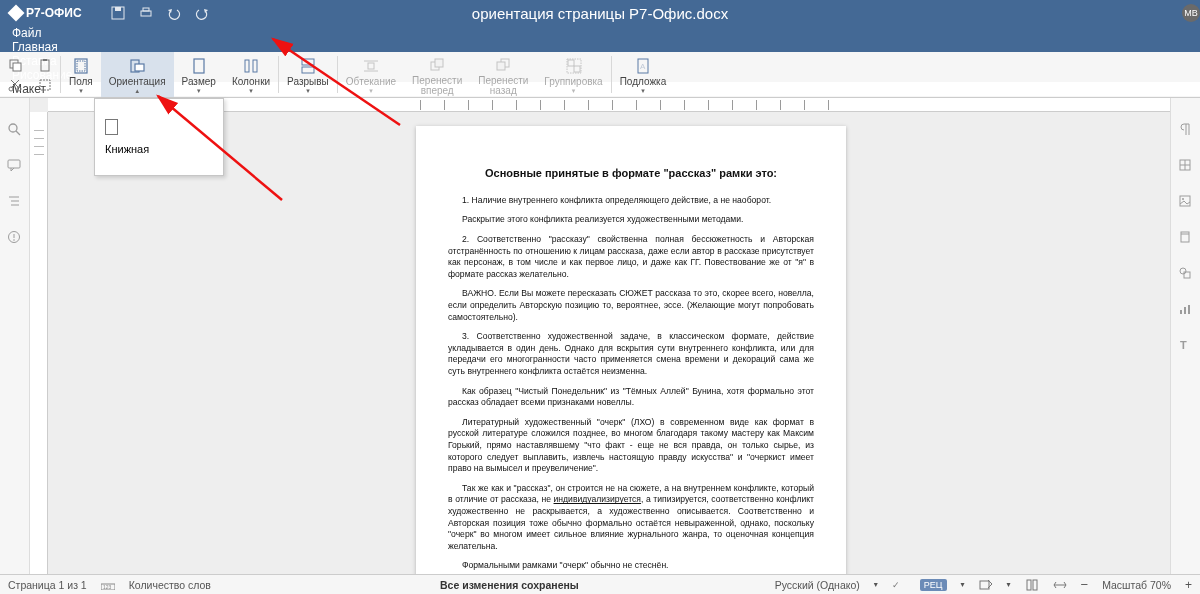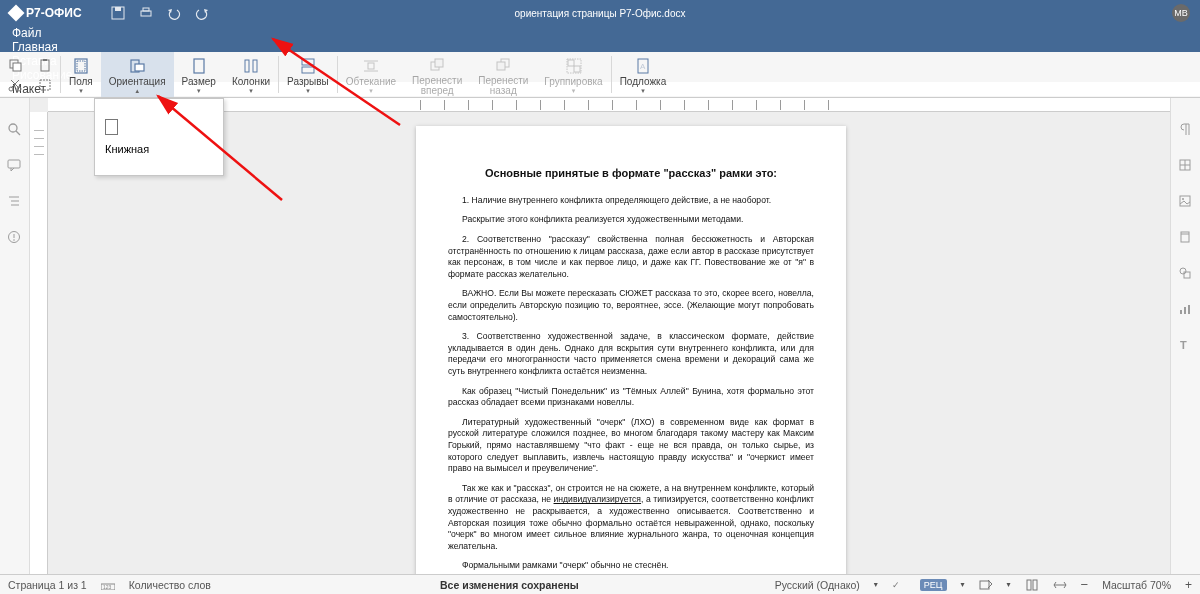--- a/index.html
+++ b/index.html
@@ -4,22 +4,22 @@
 <style>
 * { margin: 0; padding: 0; box-sizing: border-box; font-family: Arial, Helvetica, sans-serif; }
 html, body { width: 1200px; height: 594px; overflow: hidden; background: #f0f0f0; }
 
 
 .titlebar { height: 26px; background: #446995; display: flex; align-items: center; color: #fff; font-size: 11px; position: relative; }
 .titlebar .logo { display: flex; align-items: center; gap: 4px; padding: 0 10px; font-weight: bold; font-size: 12px; }
 .titlebar .logo-diamond { width: 12px; height: 12px; background: #fff; transform: rotate(45deg); }
 .titlebar .qat { display: flex; gap: 12px; margin-left: 18px; }
 .titlebar .qat span { width: 16px; height: 16px; display: inline-flex; align-items: center; justify-content: center; opacity: .85; }
-.titlebar .doc-title { position: absolute; left: 50%; transform: translateX(-50%); font-size: 10px; }
-.titlebar .right { margin-left: auto; display: flex; align-items: flex-start; gap: 14px; padding-right: 10px; }
+.titlebar .doc-title { position: absolute; left: 50%; transform: translateX(-50%); font-size: 15px; }
+.titlebar .right { margin-left: auto; display: flex; align-items: flex-start; gap: 14px; }
 .avatar { width: 18px; height: 18px; border-radius: 50%; background: #6a6a6a; font-size: 9px; display: flex; align-items: center; justify-content: center; }
 
 
 .menubar { height: 26px; background: #446995; display: flex; align-items: stretch; color: #fff; font-size: 12px; flex-direction: column; }
 .menubar .tab { padding: 0 12px; display: flex; align-items: center; cursor: pointer; }
 .menubar .tab.active { background: #fff; color: #444; }
 .menubar .right-menu { margin-left: auto; display: flex; align-items: center; gap: 14px; padding-right: 10px; }
 .menubar .right-menu .access { display: flex; align-items: center; gap: 20px; }
 
 

